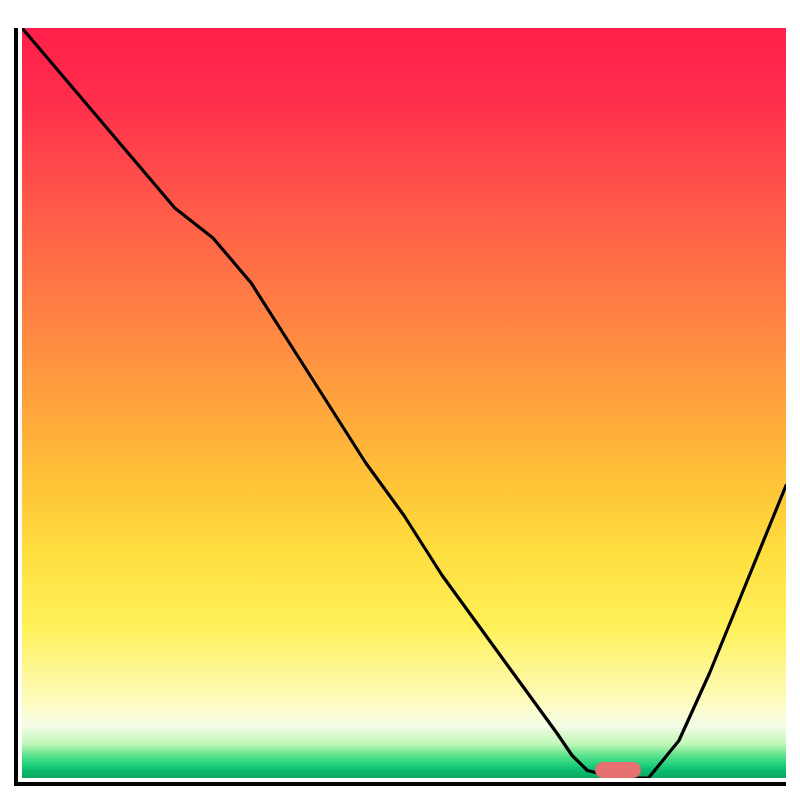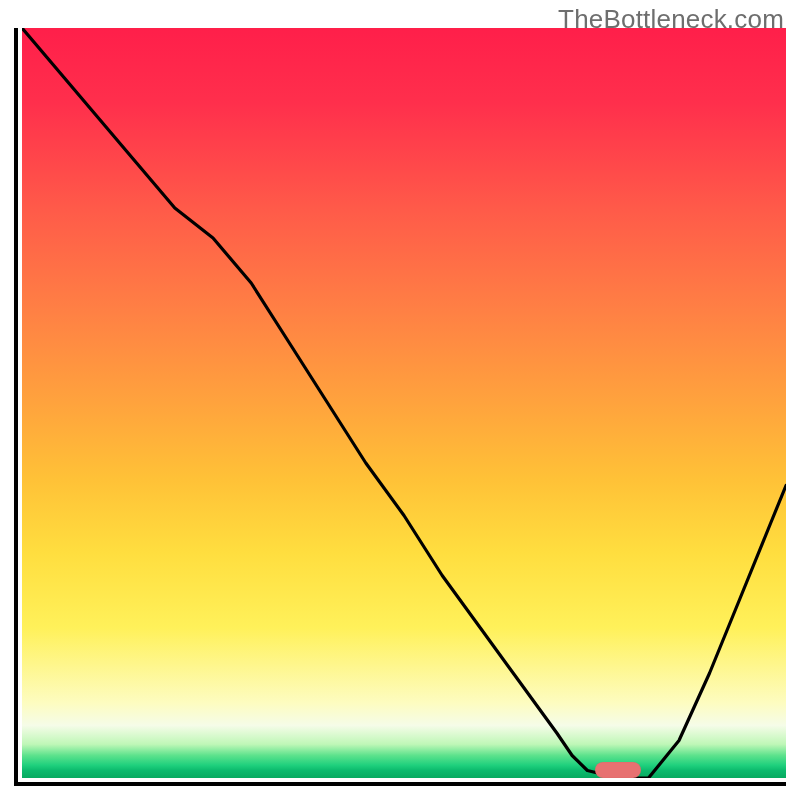--- a/index.html
+++ b/index.html
@@ -77,21 +77,20 @@
     border-radius: 8px;
     background: #e77171;
     box-shadow: 0 0 0 0.5px rgba(0,0,0,0.04) inset;
   }
 </style>
 </head>
 <body>
 
 <div class="wrap">
 
-  <div class="watermark">TheBottleneck.com</div>
 
   <div class="frame">
     <div class="plot-bg"></div>
 
     <svg class="curve" viewBox="0 0 764 750" preserveAspectRatio="none">
       <path id="curve-path" fill="none" stroke="#000" stroke-width="3.2" stroke-linecap="round" stroke-linejoin="round" d="M 0.0 0.0 L 38.2 45.0 L 76.4 90.0 L 114.6 135.0 L 152.8 180.0 L 191.0 210.0 L 229.2 255.0 L 267.4 315.0 L 305.6 375.0 L 343.8 435.0 L 382.0 487.5 L 420.2 547.5 L 458.4 600.0 L 496.6 652.5 L 534.8 705.0 L 550.1 727.5 L 565.4 742.5 L 595.9 750.0 L 626.5 750.0 L 657.0 712.5 L 687.6 645.0 L 718.2 570.0 L 748.7 495.0 L 764.0 457.5"></path>
     </svg>
 
     <div class="marker" id="marker" style="left: 576.92px; top: 734px;"></div>
   </div>

